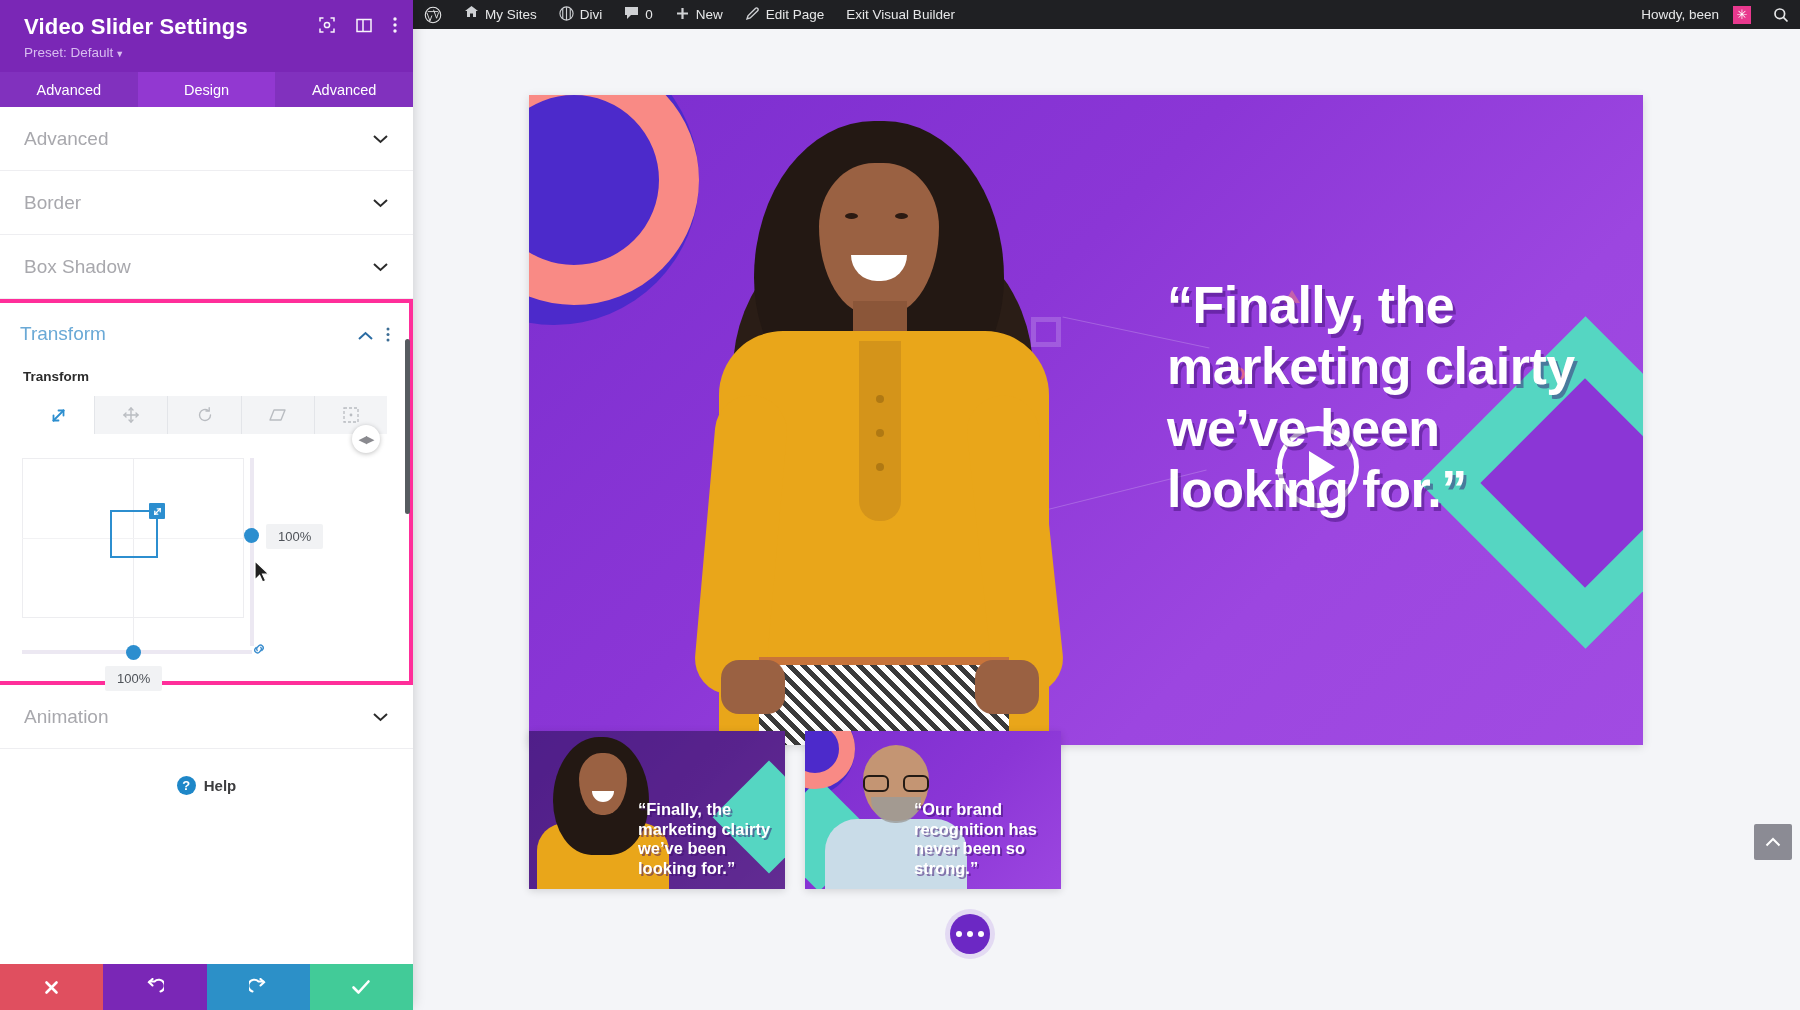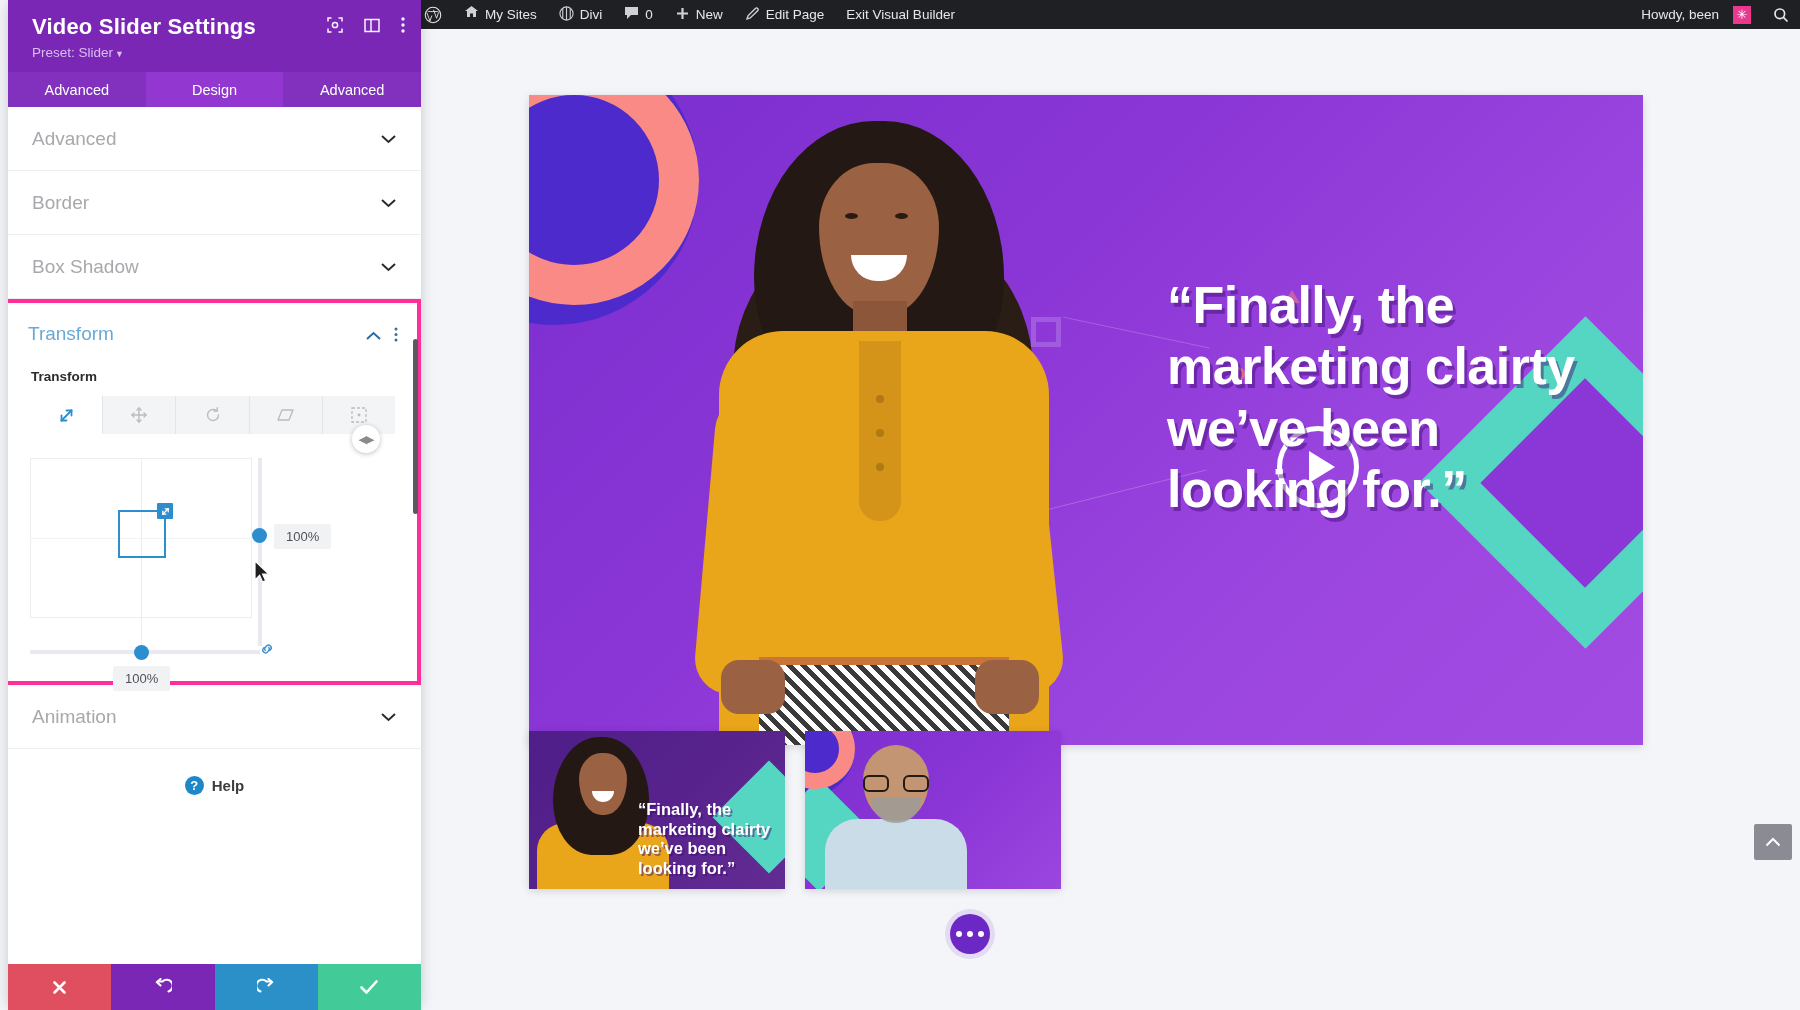--- a/index.html
+++ b/index.html
@@ -4,21 +4,21 @@
 <style>
   * { margin:0; padding:0; box-sizing:border-box; }
   html,body { width:1800px; height:1010px; overflow:hidden; }
   body {
     font-family:"Liberation Sans", sans-serif;
     background:#f4f5f8;
   }
 
   
   #settings-panel {
-    position:absolute; left:8px; top:0; width:413px; height:1010px;
+    position:absolute; left:0; top:0; width:413px; height:1010px;
     background:#fff; display:flex; flex-direction:column; z-index:40;
     box-shadow:0 0 14px rgba(0,0,0,.18);
     border-radius:11px;
   }
   .panel-header {
     background:#7A27B6; padding:14px 20px 12px 24px; position:relative;
   }
   .panel-title {
     color:#fff; font-size:22px; font-weight:bold; letter-spacing:.2px;
   }
@@ -390,21 +390,21 @@
   }
 </style>
 </head>
 <body>
 
 <div id="settings-panel">
 
   <div class="panel-header">
     <div class="panel-title">Video Slider Settings</div>
     <div class="panel-preset">
-      <span>Preset: Slider</span><span class="caret">▼</span>
+      <span>Preset: Default</span><span class="caret">▼</span>
     </div>
     <div class="header-icons">
       <span class="hicon">
         <svg width="16" height="16" viewBox="0 0 16 16" fill="none" stroke="#fff" stroke-width="1.5">
           <path d="M1 4.5V1h3.5M11.5 1H15v3.5M15 11.5V15h-3.5M4.5 15H1v-3.5"></path>
           <circle cx="8" cy="8" r="2.6"></circle>
         </svg>
       </span>
       <span class="hicon">
         <svg width="16" height="15" viewBox="0 0 16 15" fill="none" stroke="#fff" stroke-width="1.5">
@@ -727,20 +727,21 @@
       <div class="t-diamond" style="right:auto;left:-26px;top:64px;"></div>
       <div class="t-person">
         <div class="m3-body"></div>
         <div class="m3-head"></div>
         <div class="m3-beard"></div>
         <div class="m3-glass">
           <div class="m3-lens" style="left:0;"></div>
           <div class="m3-lens" style="right:0;"></div>
         </div>
       </div>
+      <div class="t-quote right">“Our brand recognition has never been so strong.”</div>
     </div>
   </div>
 
   <div class="dots-btn">
     <i></i>
       <i></i>
       <i></i>
   </div>
 
   <div class="to-top">

